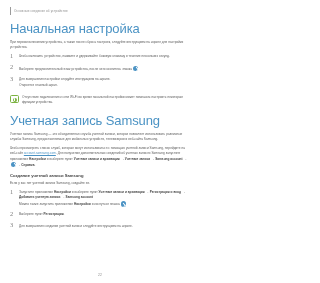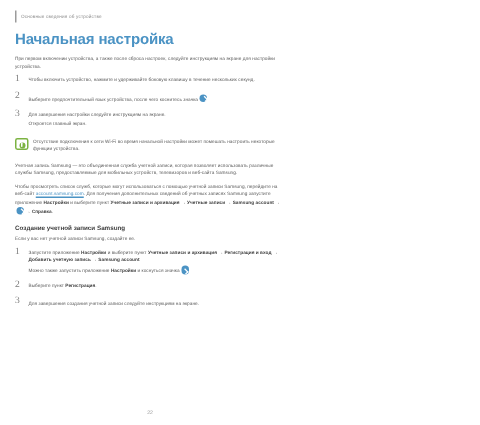--- a/index.html
+++ b/index.html
@@ -38,22 +38,22 @@
   }
   .header-text {
     font-size: 3.1px;
     letter-spacing: 0.12px;
     color: #8d8d8d;
     white-space: nowrap;
   }
 
   
   .h1 {
-    font-size: 10px;
-    font-weight: bold;
+    font-size: 13px;
+    font-weight: normal;
     color: #4b93c4;
     letter-spacing: -0.1px;
     margin: 2px 0 5px 0;
     line-height: 1;
   }
   .h1.second {
     margin-top: 7px;
     margin-bottom: 5px;
   }
   .h2 {
@@ -218,20 +218,21 @@
       <span class="step-text">Для завершения настройки следуйте инструкциям на экране.</span>
       <span class="step-text step-sub">Откроется главный экран.</span>
     </li>
   </ol>
 
   <div class="note">
     <span class="note-icon"></span>
     <span class="note-text">Отсутствие подключения к сети Wi-Fi во время начальной настройки может помешать настроить некоторые функции устройства.</span>
   </div>
 
+  <h1 class="h1 second">Учетная запись Samsung</h1>
 
   <p class="body">Учетная запись Samsung — это объединенная служба учетной записи, которая позволяет использовать различные службы Samsung, предоставляемые для мобильных устройств, телевизоров и веб-сайта Samsung.</p>
 
   <p class="body"><span>Чтобы просмотреть список служб, которые могут использоваться с помощью учетной записи Samsung, перейдите на веб-сайт </span><span class="link">account.samsung.com</span><span>. Для получения дополнительных сведений об учетных записях Samsung запустите приложение </span><span class="b">Настройки</span><span> и выберите пункт </span><span class="b">Учетные записи и архивация</span><span class="b"> → </span><span class="b">Учетные записи</span><span class="b"> → </span><span class="b">Samsung account</span><span class="b"> → </span><span class="inline-dot"></span><span class="b"> → </span><span class="b">Справка</span><span>.</span></p>
 
   <h2 class="h2">Создание учетной записи Samsung</h2>
 
   <p class="body">Если у вас нет учетной записи Samsung, создайте ее.</p>
 
   <ol class="steps">

